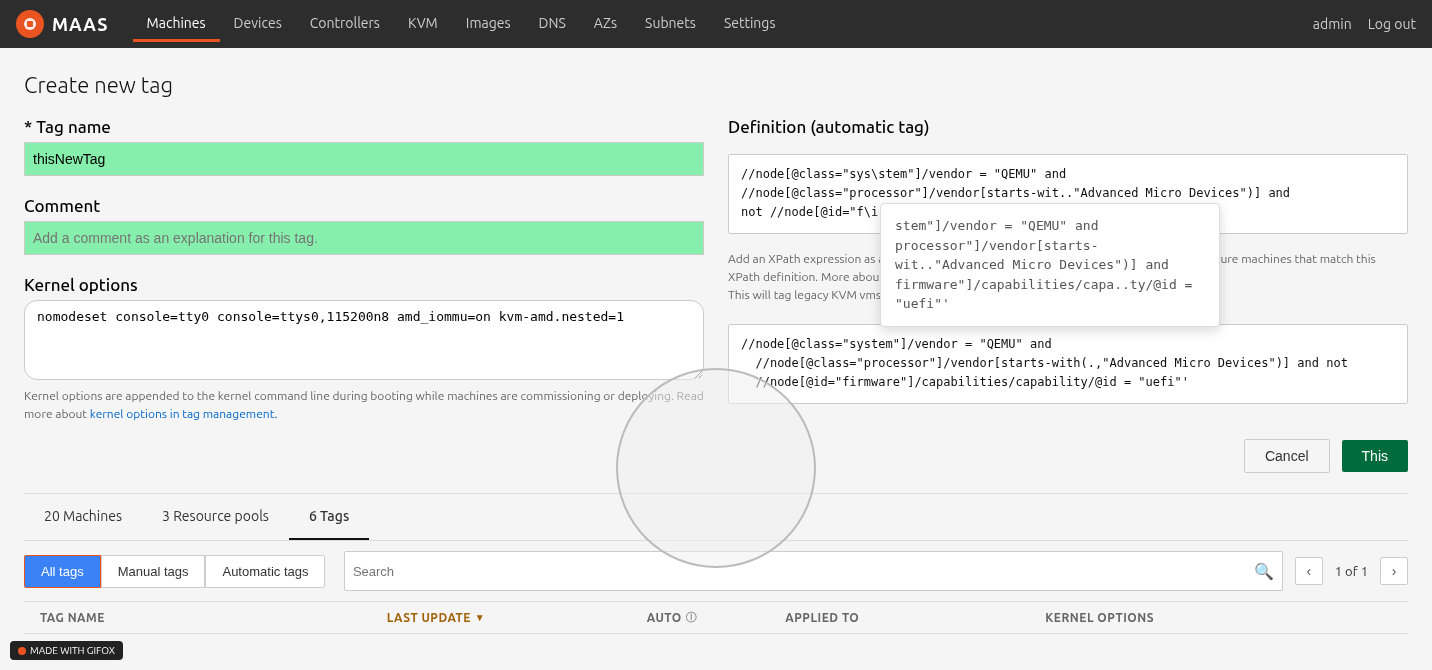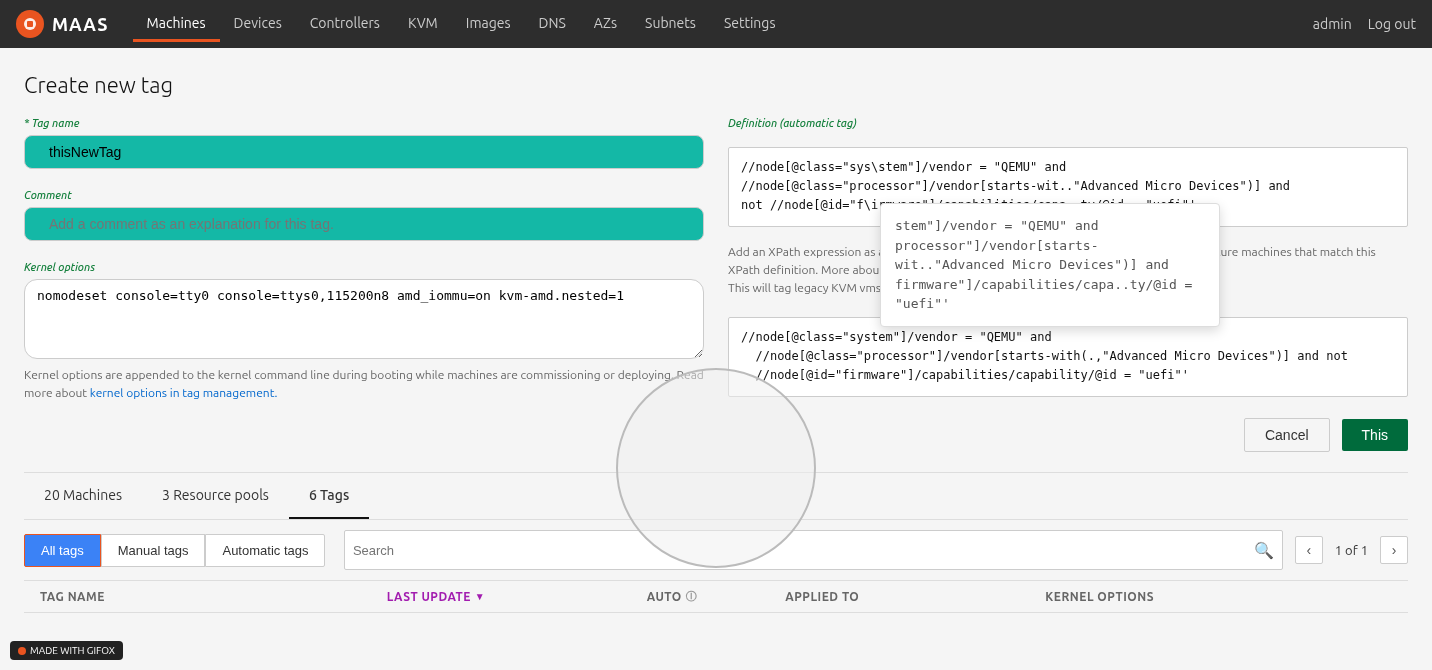--- a/index.html
+++ b/index.html
@@ -19,22 +19,22 @@
 
     
     .page { padding: 24px 24px 0 24px; min-height: calc(100vh - 48px); position: relative; overflow: hidden; }
     .page-title { font-size: 22px; font-weight: 300; color: #111; margin-bottom: 20px; }
 
     
     .form-layout { display: grid; grid-template-columns: 1fr 1fr; gap: 24px; }
     .form-left { display: flex; flex-direction: column; gap: 20px; }
     .form-right { display: flex; flex-direction: column; gap: 12px; }
 
-    .field-label { font-size: 11px; font-weight: 500; margin-bottom: 6px; color: #15803d; font-style: italic; }
-    .form-input { width: 100%; border: 1px solid #ccc; border-radius: 8px; padding: 8px 24px; font-size: 14px; outline: none; background: #14b8a6; }
+    .field-label { font-size: 17px; font-weight: 500; margin-bottom: 6px; color: #000000; }
+    .form-input { width: 100%; border: 1px solid #ccc; border-radius: 0; padding: 8px 8px; font-size: 14px; outline: none; background: #86efac; }
     .form-textarea { width: 100%; border: 1px solid #ccc; border-radius: 2px; padding: 8px 12px; font-size: 13px; font-family: monospace; outline: none; background: white; min-height: 70px; resize: vertical; }
     .form-textarea.large { min-height: 80px; border-radius: 13px; }
 
     .help-text { font-size: 12px; color: #666; margin-top: 4px; line-height: 1.5; }
     .help-text a { color: #0066cc; text-decoration: none; }
 
     
     .definition-box { border: 1px solid #ccc; border-radius: 2px; background: white; padding: 10px 12px; font-family: monospace; font-size: 12px; color: #111; min-height: 80px; line-height: 1.6; white-space: pre-wrap; word-break: break-all; }
 
     .definition-result-box { border: 1px solid #ccc; border-radius: 2px; background: white; padding: 10px 12px; font-family: monospace; font-size: 12px; color: #111; min-height: 70px; line-height: 1.6; white-space: pre-wrap; word-break: break-all; margin-top: 8px; }
@@ -60,21 +60,21 @@
     .search-box input { border: none; outline: none; flex: 1; font-size: 13px; }
     .search-icon { color: #999; font-size: 16px; }
 
     .pagination-row { display: flex; align-items: center; gap: 4px; margin-left: 12px; }
     .page-btn { width: 28px; height: 28px; border: 1px solid #ccc; background: white; cursor: pointer; border-radius: 2px; display: flex; align-items: center; justify-content: center; font-size: 14px; color: #555; }
     .page-info { font-size: 13px; color: #333; padding: 0 8px; }
 
     
     .table-header-row { display: grid; grid-template-columns: 2fr 1.5fr 0.8fr 1.5fr 2fr; gap: 0; background: #f5f5f5; border-bottom: 1px solid #ddd; padding: 8px 16px; }
     .col-header { font-size: 12px; font-weight: 600; color: #666; text-transform: uppercase; letter-spacing: 0.5px; display: flex; align-items: center; gap: 4px; cursor: pointer; }
-    .col-header.active { color: #a21caf; }
+    .col-header.active { color: #a16207; }
     .sort-icon { font-size: 10px; }
 
     
     .gifox-badge { position: fixed; bottom: 10px; left: 10px; background: #222; color: white; font-size: 10px; padding: 4px 8px; border-radius: 4px; display: flex; align-items: center; gap: 4px; z-index: 999; }
     .gifox-badge .dot { width: 8px; height: 8px; background: #e95420; border-radius: 50%; }
 
     
     .tooltip-popup { position: absolute; top: 155px; left: 880px; background: white; border: 1px solid #ddd; border-radius: 4px; box-shadow: 0 4px 12px rgba(0,0,0,0.15); padding: 12px 14px; max-width: 340px; font-size: 13px; line-height: 1.5; z-index: 200; font-family: monospace; color: #111; }
   </style>
 </head>

